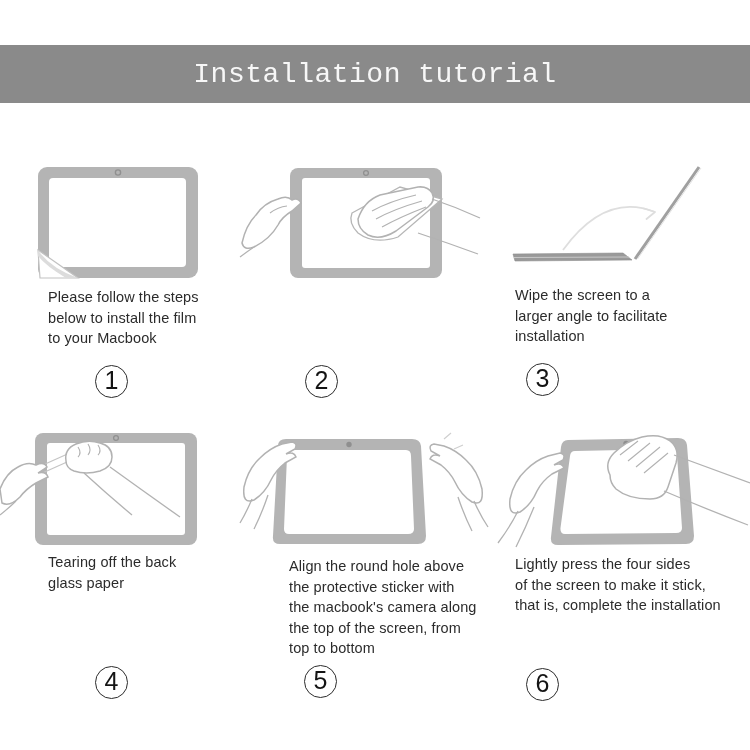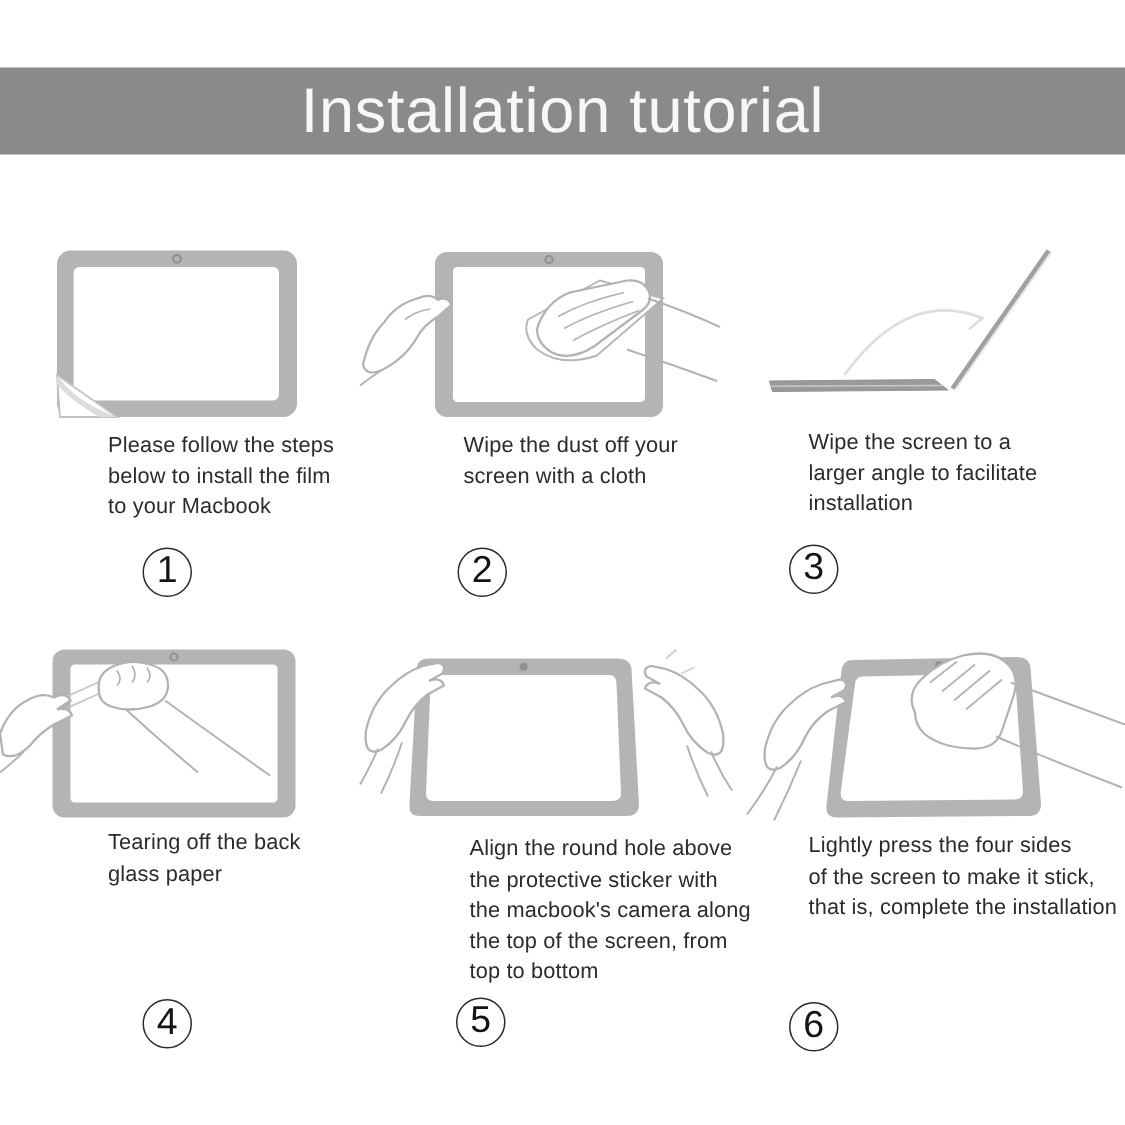--- a/index.html
+++ b/index.html
@@ -13,33 +13,33 @@
   html,body{margin:0;padding:0;background:#fff;}
   .canvas{
     position:relative;width:750px;height:750px;background:#ffffff;
     font-family:"Liberation Sans","DejaVu Sans",sans-serif;overflow:hidden;margin:0 auto;
   }
   .banner{
     position:absolute;left:0;top:45px;width:750px;height:58px;
     background:var(--banner-bg);display:flex;align-items:center;justify-content:center;
   }
   .banner-title{
-    color:var(--banner-text);font-size:42px;letter-spacing:0.5px;
+    color:var(--banner-text);font-size:28px;letter-spacing:0.5px;font-family:Liberation Mono, monospace;
   }
   .ill{position:absolute;}
   .ill svg{display:block;overflow:visible;}
   #ill1{left:36px;top:164px;width:164px;height:116px;}
   #ill2{left:240px;top:155px;width:240px;height:133px;}
   #ill3{left:505px;top:158px;width:215px;height:112px;}
   #ill4{left:0px;top:425px;width:220px;height:125px;}
   #ill5{left:238px;top:425px;width:252px;height:135px;}
   #ill6{left:488px;top:425px;width:262px;height:135px;}
   .step-caption{
     position:absolute;font-size:14.5px;line-height:20.5px;color:var(--text-color);
-    white-space:pre-line;letter-spacing:0.1px;margin-left:24px;
+    white-space:pre-line;letter-spacing:0.1px;
   }
   #cap1{left:48px;top:287px;}
   #cap2{left:285px;top:287px;}
   #cap3{left:515px;top:285px;}
   #cap4{left:48px;top:552px;}
   #cap5{left:289px;top:556px;}
   #cap6{left:515px;top:554px;}
   .step-num{
     position:absolute;width:33px;height:33px;border:1.6px solid var(--circle-border);
     border-radius:50%;display:flex;align-items:center;justify-content:center;
@@ -160,22 +160,20 @@
         <path d="M132 30 L150 16 M140 36 L162 18 M148 42 L172 22 M156 48 L180 28" stroke="#b2b2b2" stroke-width="1.1" fill="none"></path>
         <path d="M186 30 Q224 44 262 58" stroke="#b2b2b2" stroke-width="1.3" fill="none"></path>
         <path d="M176 66 Q218 84 260 100" stroke="#b2b2b2" stroke-width="1.3" fill="none"></path>
       </g>
     </svg>
   </div>
 
   <div class="step-caption" id="cap1">Please follow the steps
 below to install the film
 to your Macbook</div>
-  <div class="step-caption" id="cap2">Wipe the dust off your
-screen with a cloth</div>
   <div class="step-caption" id="cap3">Wipe the screen to a
 larger angle to facilitate
 installation</div>
   <div class="step-caption" id="cap4">Tearing off the back
 glass paper</div>
   <div class="step-caption" id="cap5">Align the round hole above
 the protective sticker with
 the macbook's camera along
 the top of the screen, from
 top to bottom</div>

